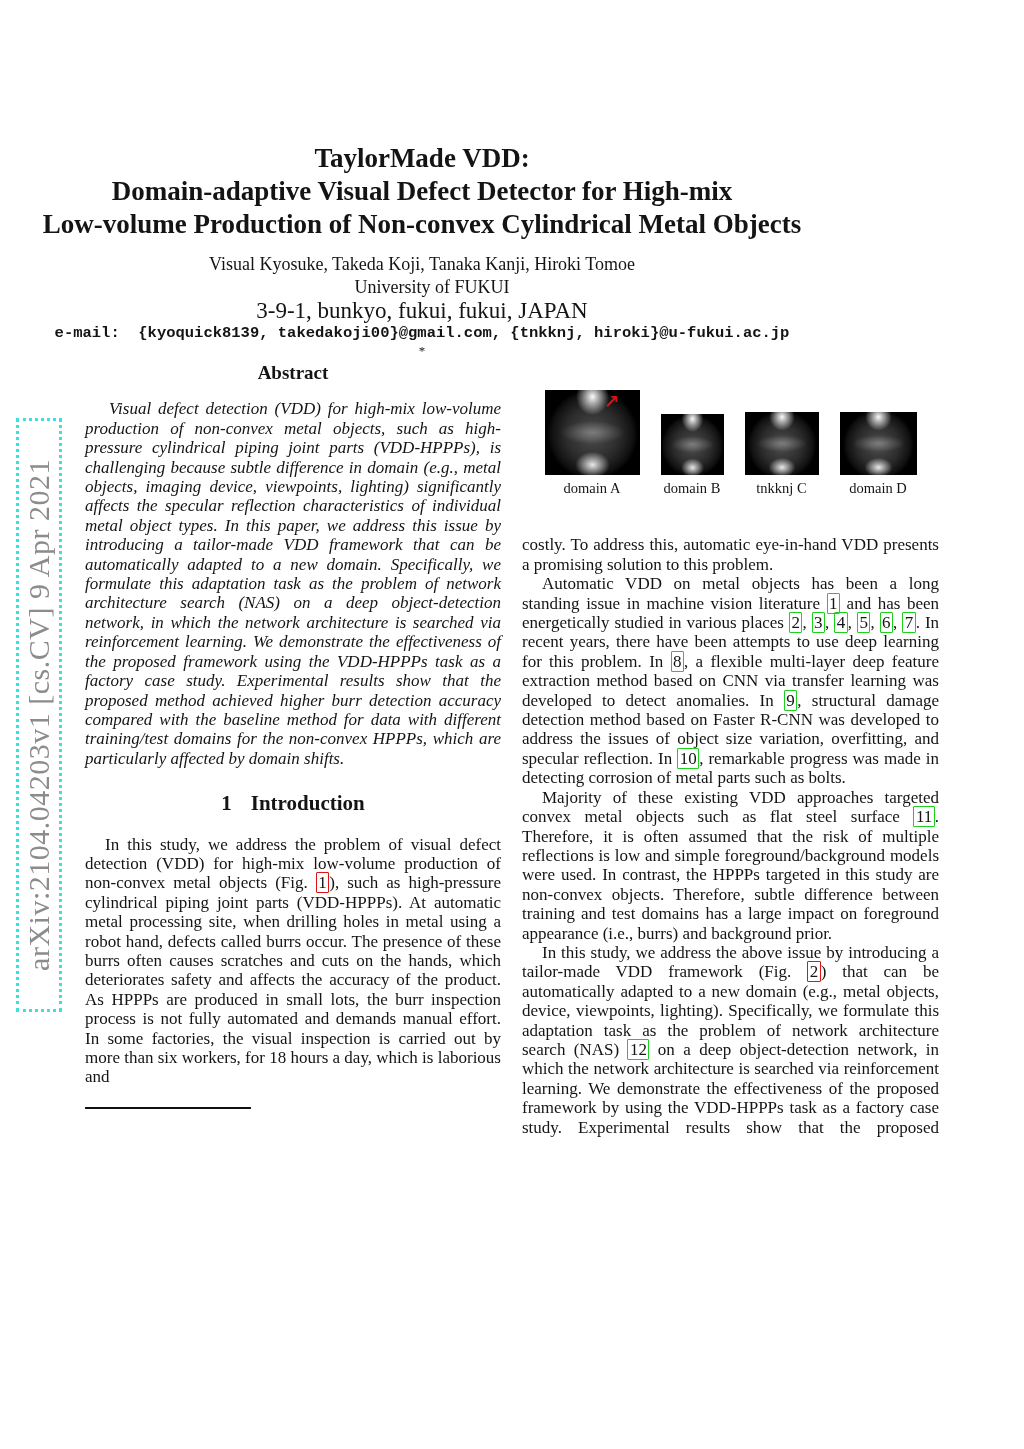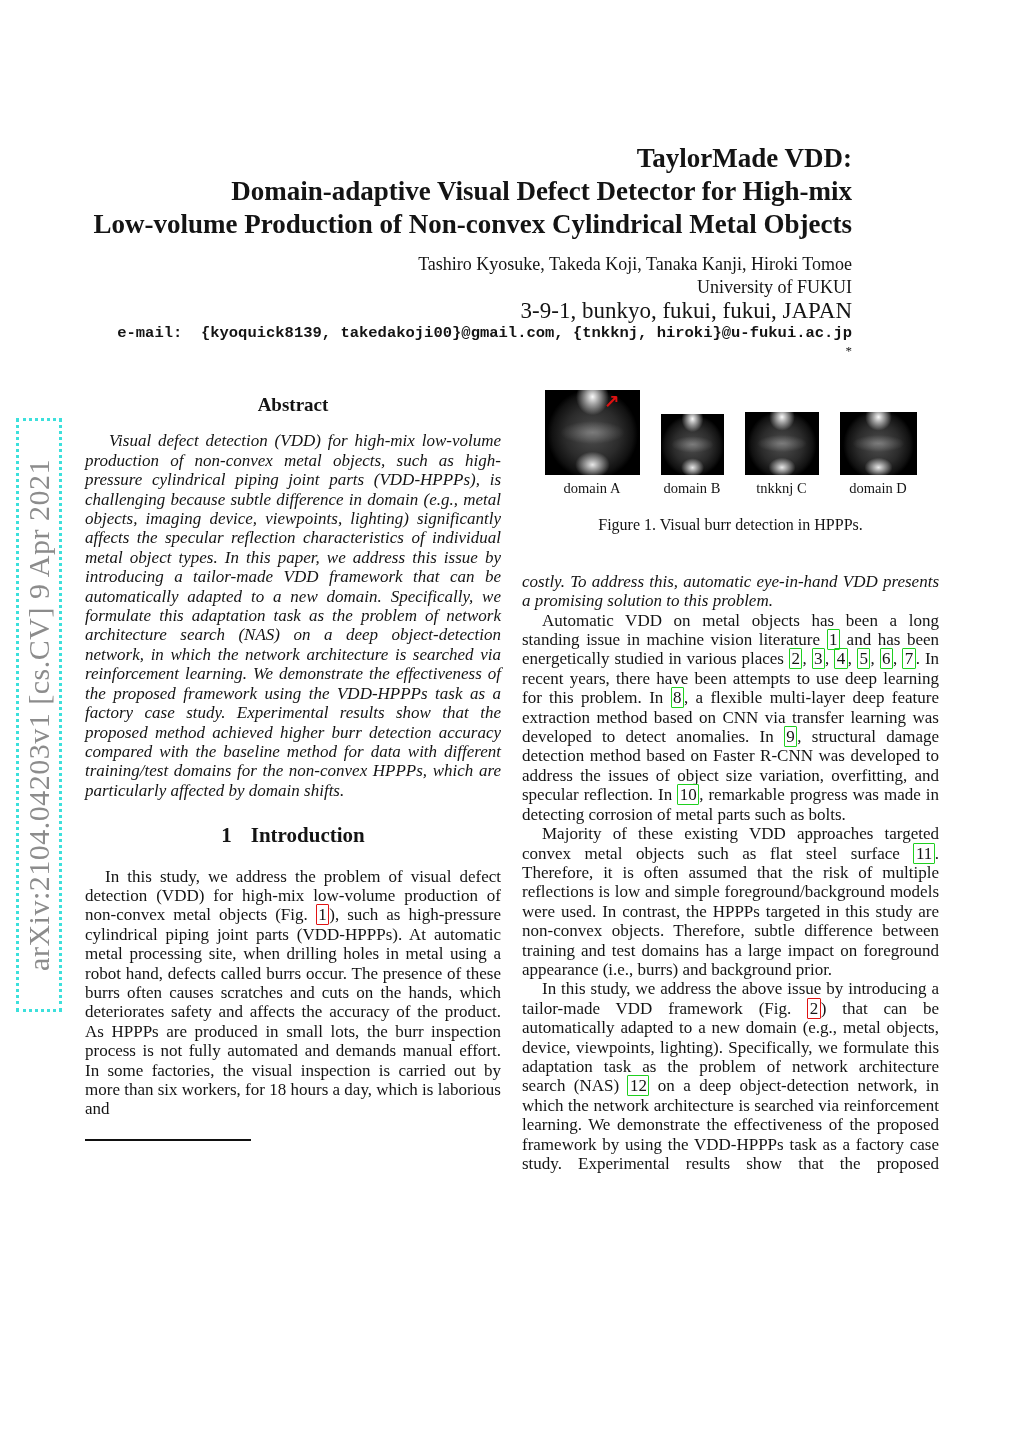--- a/index.html
+++ b/index.html
@@ -14,44 +14,44 @@
     position:absolute; left:16px; top:418px; width:46px; height:594px;
     border:3px dotted #3ce0dc; box-sizing:border-box;
   }
   .watermark span{
     position:absolute; left:50%; top:50%;
     transform:translate(-50%,-50%) rotate(-90deg);
     white-space:nowrap; color:#8c8c8c; font-size:30px; letter-spacing:.5px;
   }
 
   
-  .header{position:absolute; left:8px; top:142px; width:844px; text-align:right;}
+  .header{position:absolute; left:0; top:142px; width:844px; text-align:center;}
   .title-line{font-size:27px; font-weight:bold; line-height:33px;}
   .authors{font-size:18px; margin-top:12px; line-height:23px;}
   .affil{font-size:18px; line-height:23px;margin-left:20px;}
   .addr{font-size:23px; line-height:23px;}
   .email{
     font-family:"Liberation Mono","DejaVu Sans Mono",monospace;
     font-size:15.5px; line-height:21px; white-space:pre; margin-top:1px;font-weight:bold;
   }
   .star{font-size:13px; line-height:13px;}
 
   
   .col{position:absolute; text-align:justify; font-size:17px; line-height:19.4px;}
-  .col-left{left:85px;  top:395px; width:416px;}
+  .col-left{left:85px;  top:363px; width:416px;}
   .col-right{left:522px; top:388px; width:417px;}
 
   .abs-head{text-align:center; font-weight:bold; font-size:19px; margin:0 0 17px 0;}
   .abstract{font-style:italic; text-indent:24px; margin:0;}
 
   .sec-head{font-size:21px; font-weight:bold; margin:26px 0 21px 0; text-align:center;}
   .sec-num{display:inline-block; margin-right:19px;}
 
   p.body{margin:0; text-indent:20px;}
-  p.noindent{text-indent:0;font-style:italic;}
+  p.noindent{text-indent:0;}
   p.cut{text-align-last:justify;}
 
   .cite{
     border:1.5px solid #1fcf1f; padding:0 1.5px; border-radius:1px;
     display:inline; line-height:1;
   }
   .figref{
     border:1.5px solid #e01212; padding:0 1.5px; border-radius:1px;
     display:inline; line-height:1;
   }
@@ -95,21 +95,21 @@
 <div class="page">
 
   <div class="watermark">
     <span>arXiv:2104.04203v1  [cs.CV]  9 Apr 2021</span>
   </div>
 
   <div class="header">
     <div class="title-line">TaylorMade VDD:</div>
     <div class="title-line">Domain-adaptive Visual Defect Detector for High-mix</div>
     <div class="title-line">Low-volume Production of Non-convex Cylindrical Metal Objects</div>
-    <div class="authors">Tashiro Kyosuke, Takeda Koji, Tanaka Kanji, Hiroki Tomoe</div>
+    <div class="authors">Visual Kyosuke, Takeda Koji, Tanaka Kanji, Hiroki Tomoe</div>
     <div class="affil">University of FUKUI</div>
     <div class="addr">3-9-1, bunkyo, fukui, fukui, JAPAN</div>
     <div class="email">e-mail:  {kyoquick8139, takedakoji00}@gmail.com, {tnkknj, hiroki}@u-fukui.ac.jp</div>
     <div class="star">*</div>
   </div>
 
   <div class="col col-left">
     <div class="abs-head">Abstract</div>
     <p class="abstract">Visual defect detection (VDD) for high-mix low-volume production of non-convex metal objects, such as high-pressure cylindrical piping joint parts (VDD-HPPPs), is challenging because subtle difference in domain (e.g., metal objects, imaging device, viewpoints, lighting) significantly affects the specular reflection characteristics of individual metal object types. In this paper, we address this issue by introducing a tailor-made VDD framework that can be automatically adapted to a new domain. Specifically, we formulate this adaptation task as the problem of network architecture search (NAS) on a deep object-detection network, in which the network architecture is searched via reinforcement learning. We demonstrate the effectiveness of the proposed framework using the VDD-HPPPs task as a factory case study. Experimental results show that the proposed method achieved higher burr detection accuracy compared with the baseline method for data with different training/test domains for the non-convex HPPPs, which are particularly affected by domain shifts.</p>
 
@@ -140,21 +140,20 @@
         </div>
         <div class="fig-item">
           <div class="metal m-c"></div>
           <div class="fig-label">tnkknj C</div>
         </div>
         <div class="fig-item">
           <div class="metal m-d"></div>
           <div class="fig-label">domain D</div>
         </div>
       </div>
-      <p class="fig-caption">Figure 1. Visual burr detection in HPPPs.</p>
     </div>
 
     <div class="rc-text">
       <p class="body noindent">costly.  To address this, automatic eye-in-hand VDD presents a promising solution to this problem.</p>
       <p class="body">Automatic VDD on metal objects has been a long standing issue in machine vision literature <span class="cite">1</span> and has been energetically studied in various places <span class="cite">2</span>, <span class="cite">3</span>, <span class="cite">4</span>, <span class="cite">5</span>, <span class="cite">6</span>, <span class="cite">7</span>.  In recent years, there have been attempts to use deep learning for this problem.  In <span class="cite">8</span>, a flexible multi-layer deep feature extraction method based on CNN via transfer learning was developed to detect anomalies. In <span class="cite">9</span>, structural damage detection method based on Faster R-CNN was developed to address the issues of object size variation, overfitting, and specular reflection.  In <span class="cite">10</span>, remarkable progress was made in detecting corrosion of metal parts such as bolts.</p>
       <p class="body">Majority of these existing VDD approaches targeted convex metal objects such as flat steel surface <span class="cite">11</span>. Therefore, it is often assumed that the risk of multiple reflections is low and simple foreground/background models were used.  In contrast, the HPPPs targeted in this study are non-convex objects.  Therefore, subtle difference between training and test domains has a large impact on foreground appearance (i.e., burrs) and background prior.</p>
       <p class="body cut">In this study, we address the above issue by introducing a tailor-made VDD framework (Fig. <span class="figref">2</span>) that can be automatically adapted to a new domain (e.g., metal objects, device, viewpoints, lighting).  Specifically, we formulate this adaptation task as the problem of network architecture search (NAS) <span class="cite">12</span> on a deep object-detection network, in which the network architecture is searched via reinforcement learning.  We demonstrate the effectiveness of the proposed framework by using the VDD-HPPPs task as a factory case study.  Experimental results show that the proposed</p>
     </div>
   </div>
 

